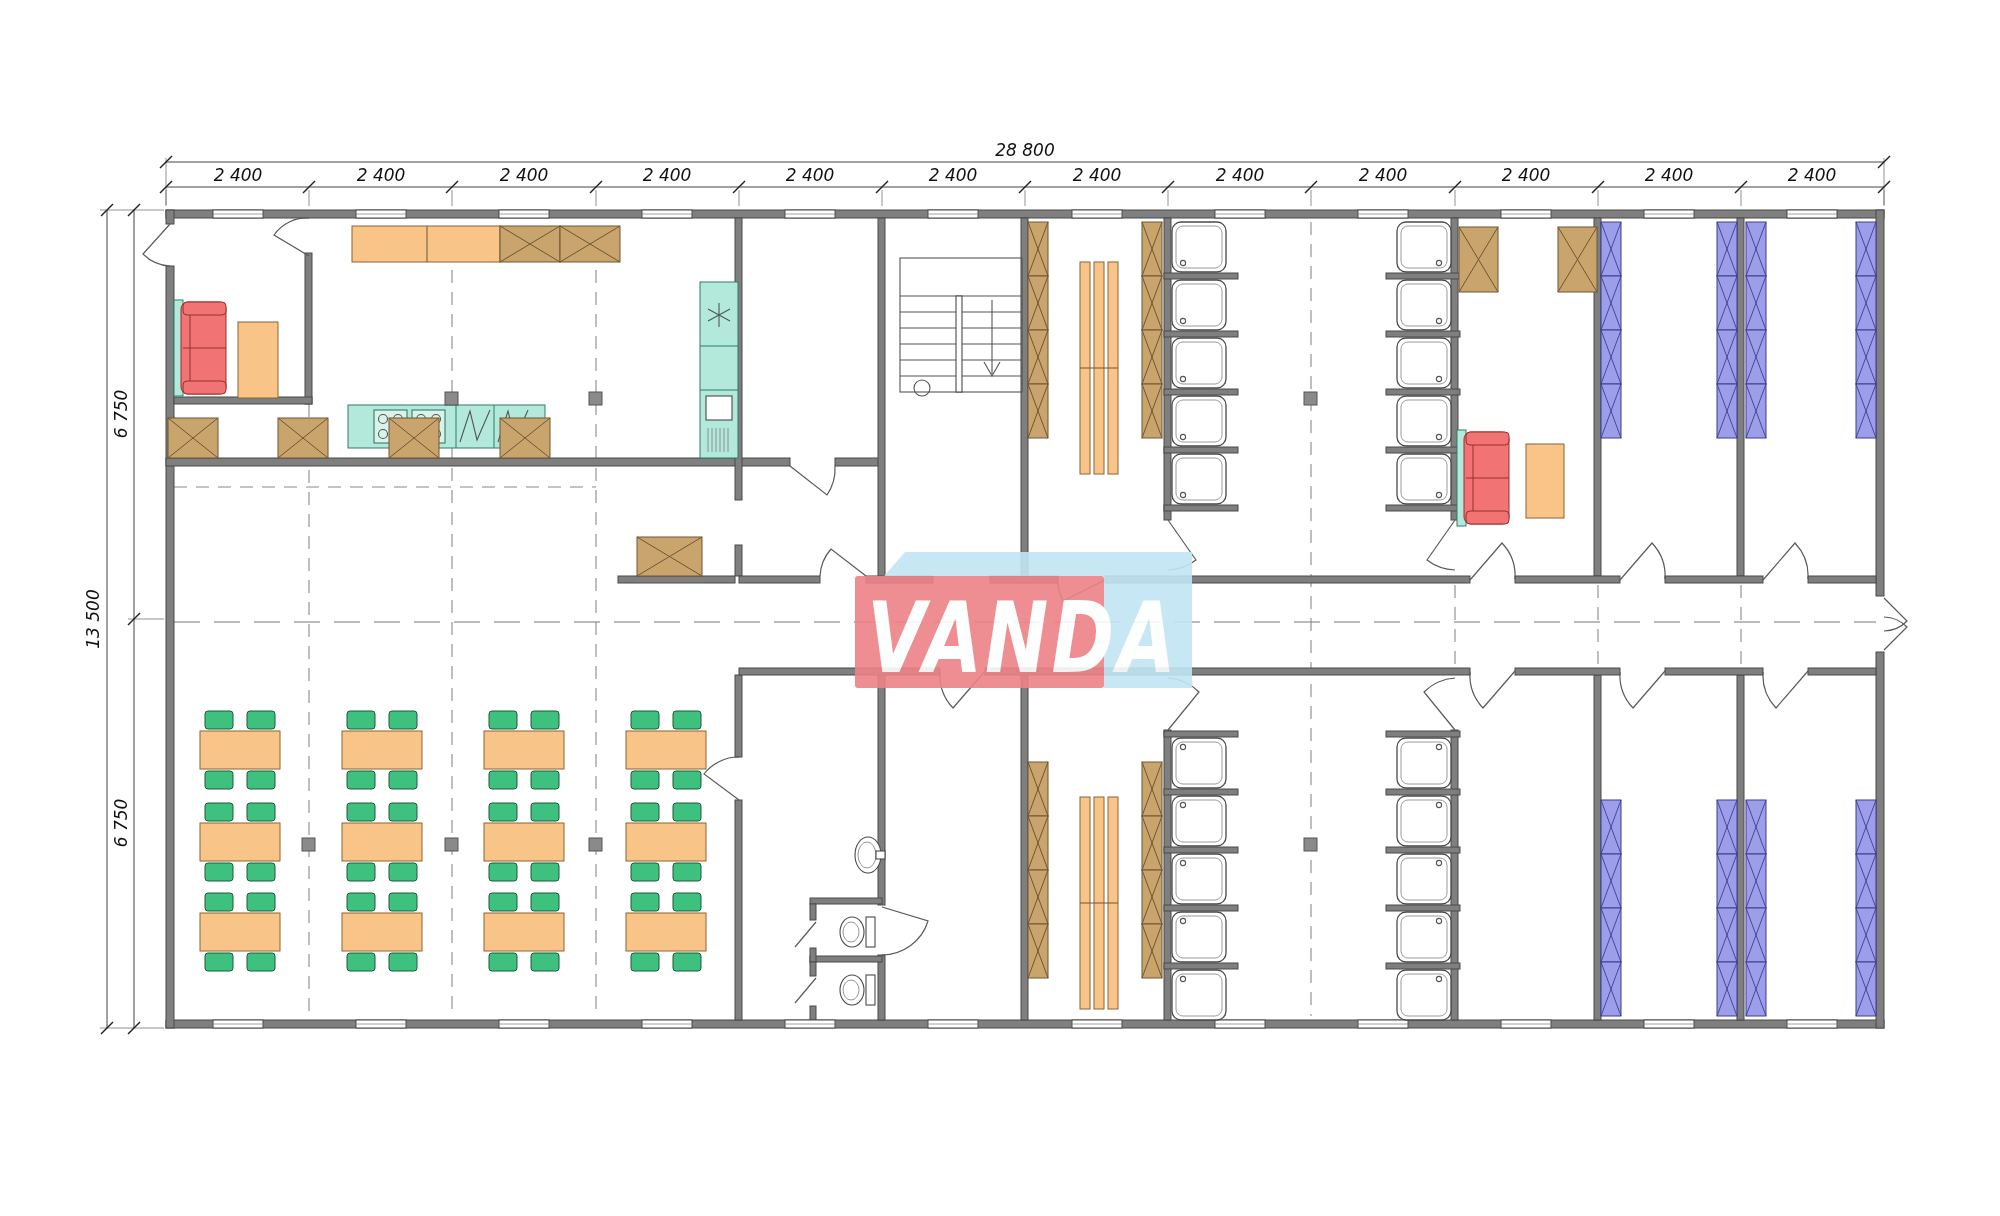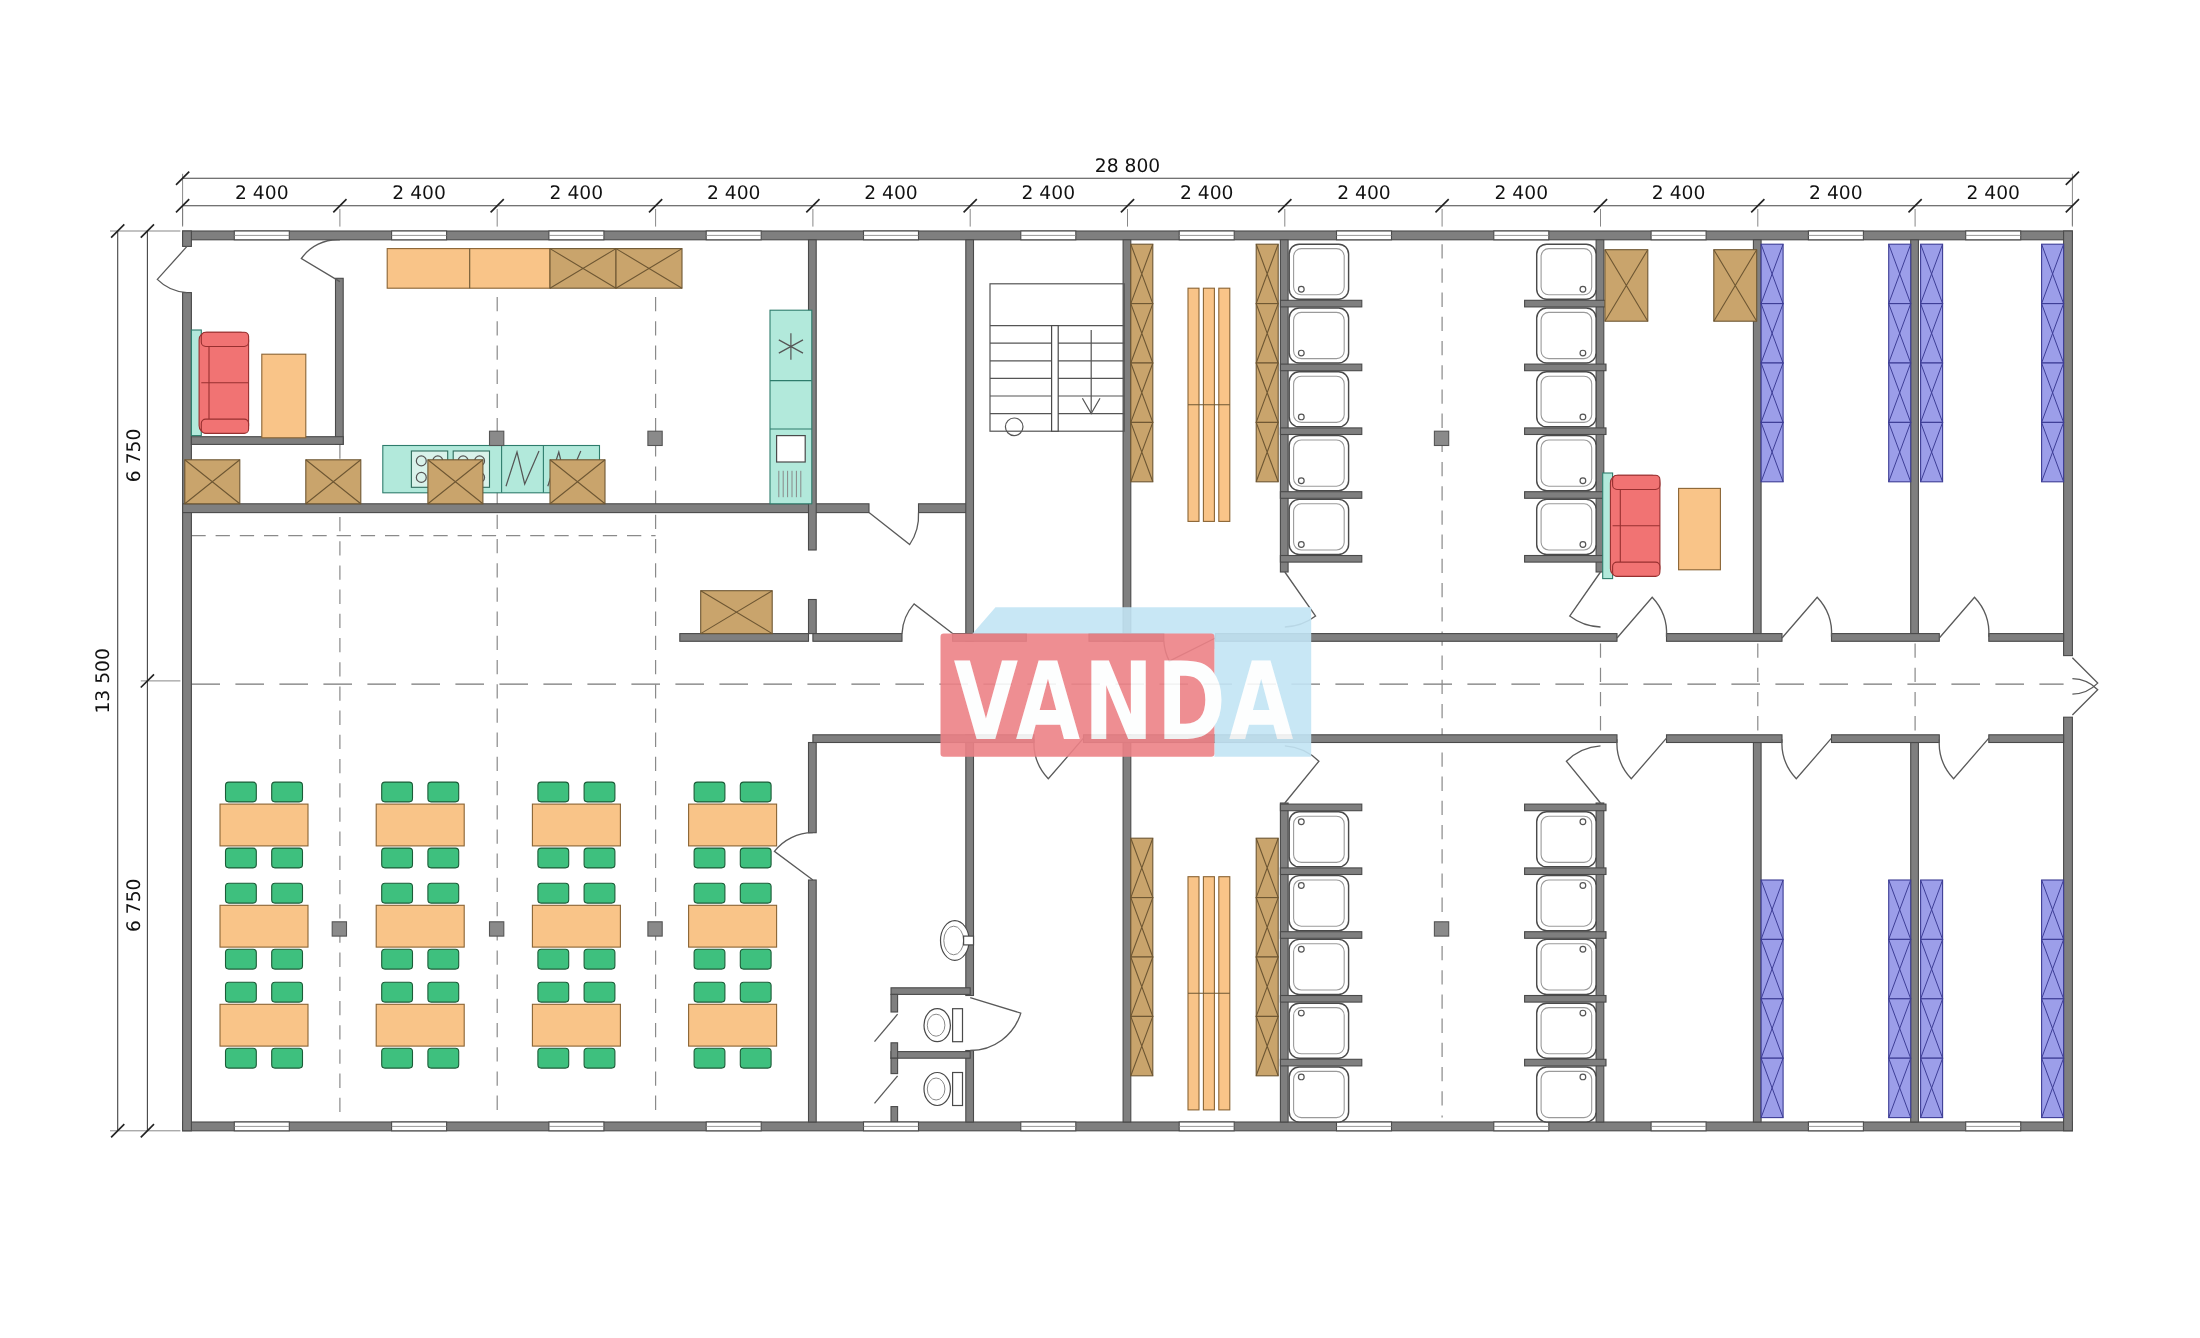--- a/index.html
+++ b/index.html
@@ -1,16 +1,16 @@
 <!DOCTYPE html>
 <html><head>
 <meta charset="utf-8">
 <style>
   html,body{margin:0;padding:0;background:#fff;}
-  .stage{position:relative;width:2000px;height:1216px;background:#fff;overflow:hidden;}
+  .stage{position:relative;width:2000px;height:1216px;background:#fff;overflow:hidden;font-style:italic;}
   svg{display:block;}
   svg text{font-family:"DejaVu Sans","Liberation Sans",sans-serif;}
   .wall{fill:#7f7f7f;stroke:#4a4a4a;stroke-width:1;}
   .thin{stroke:#555;stroke-width:1.1;fill:none;}
   .door{stroke:#5a5a5a;stroke-width:1.2;fill:none;}
   .dash{stroke:#787878;stroke-width:1.2;fill:none;stroke-dasharray:26 14;}
   .dashv{stroke:#8a8a8a;stroke-width:1.1;fill:none;stroke-dasharray:13 9;}
   .wood{fill:#c9a46c;stroke:#6e5733;stroke-width:1;}
   .woodln{stroke:#6e5733;stroke-width:1;fill:none;}
   .org{fill:#f9c488;stroke:#8a6434;stroke-width:1;}

